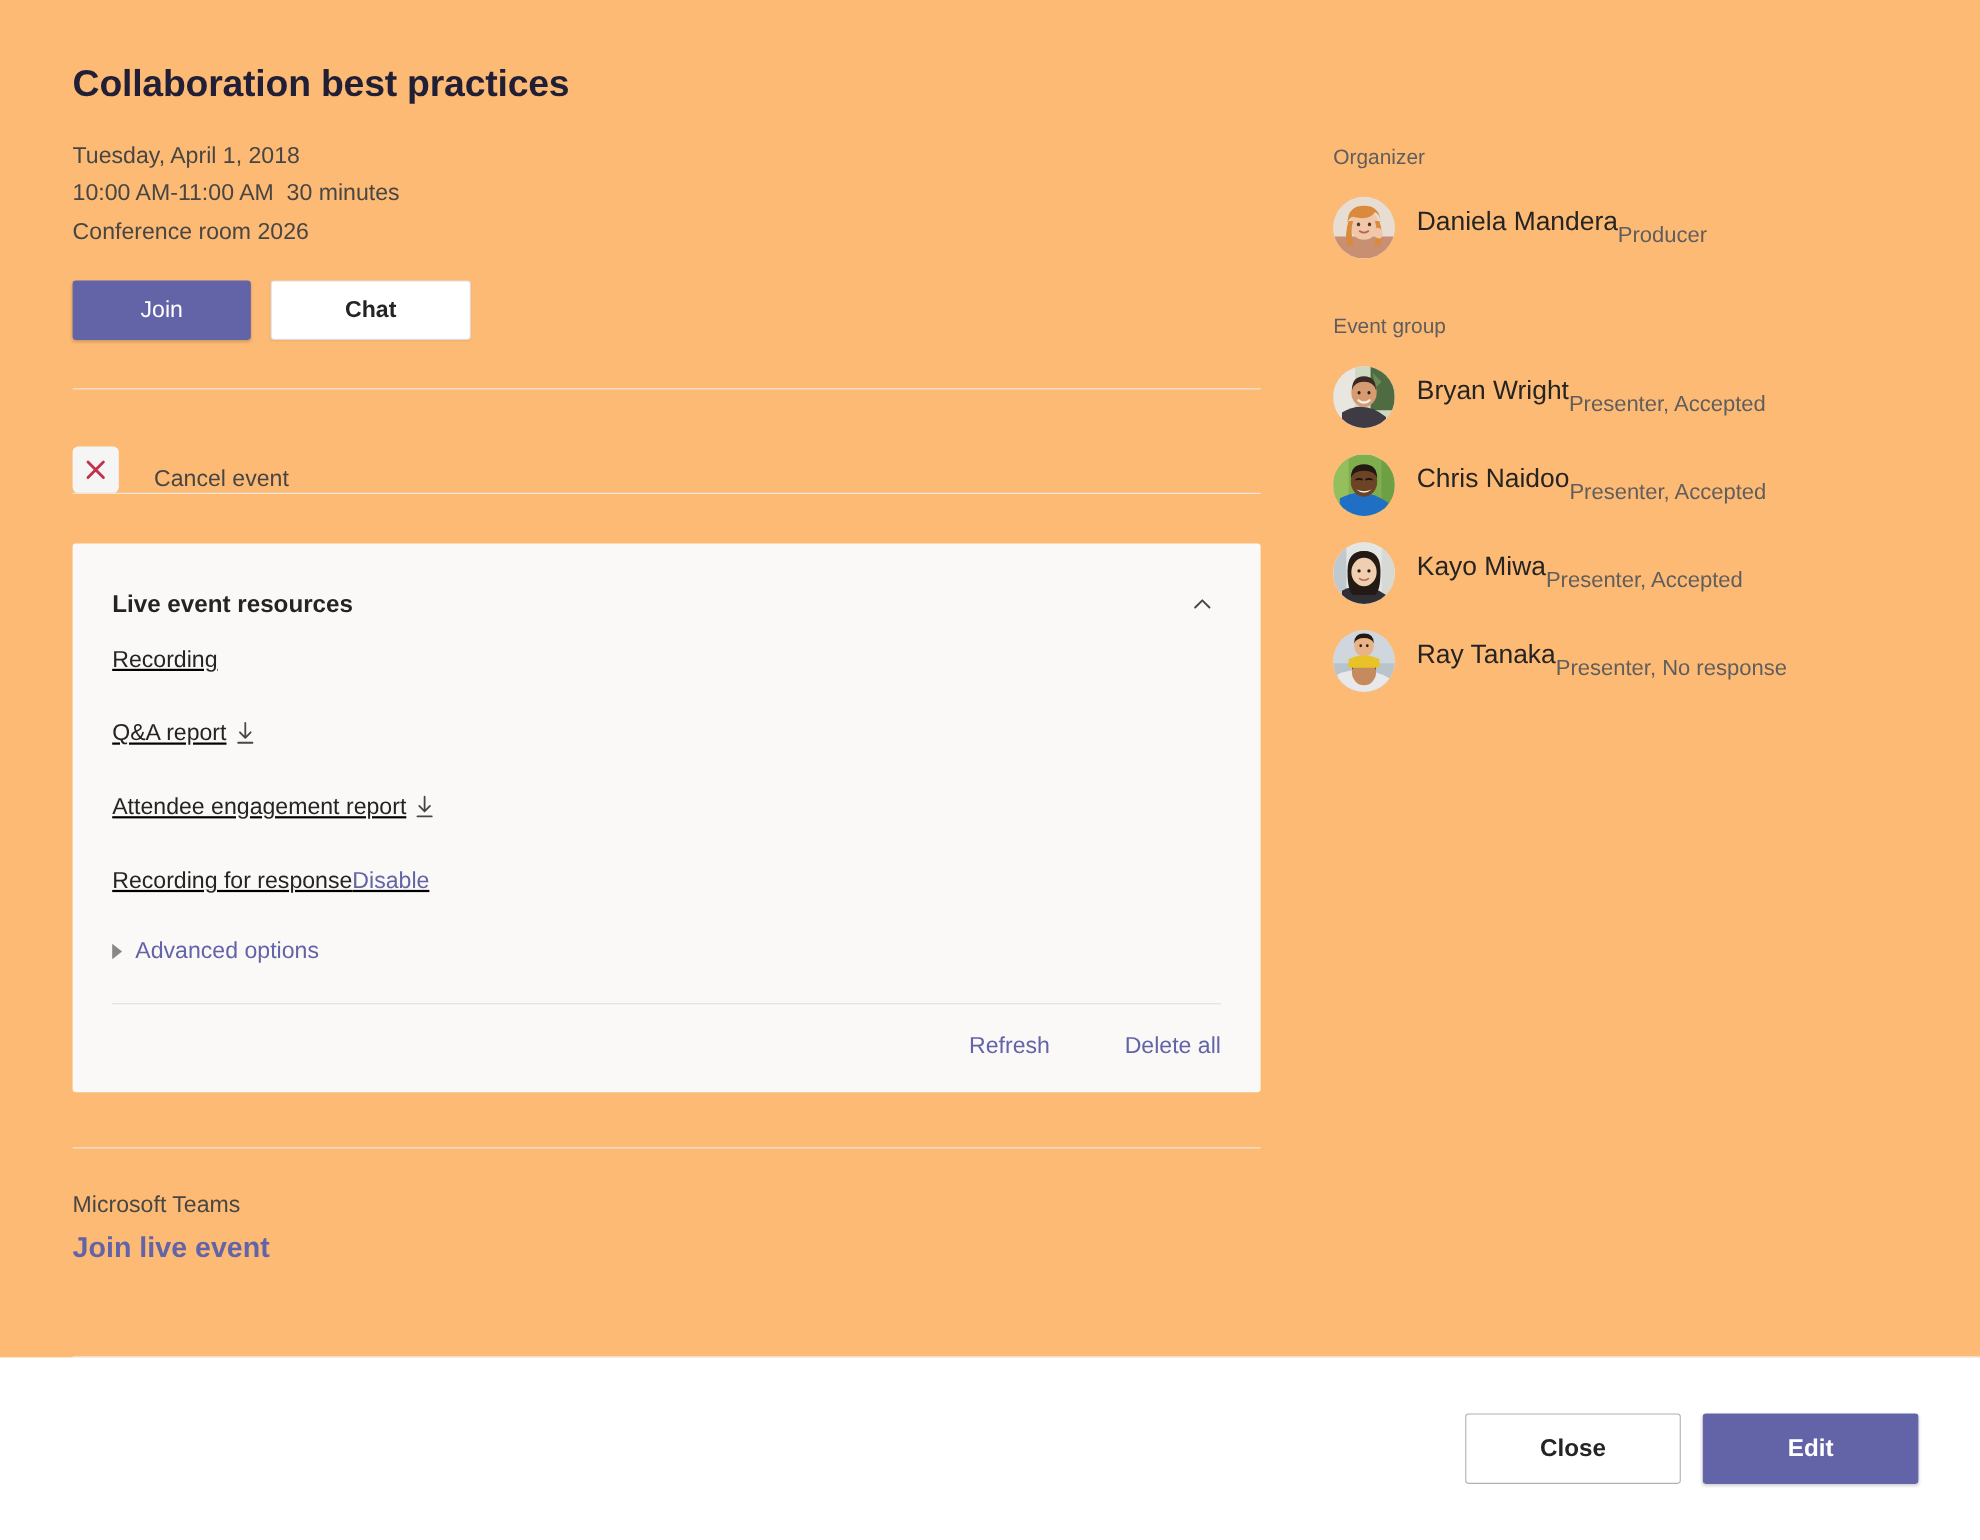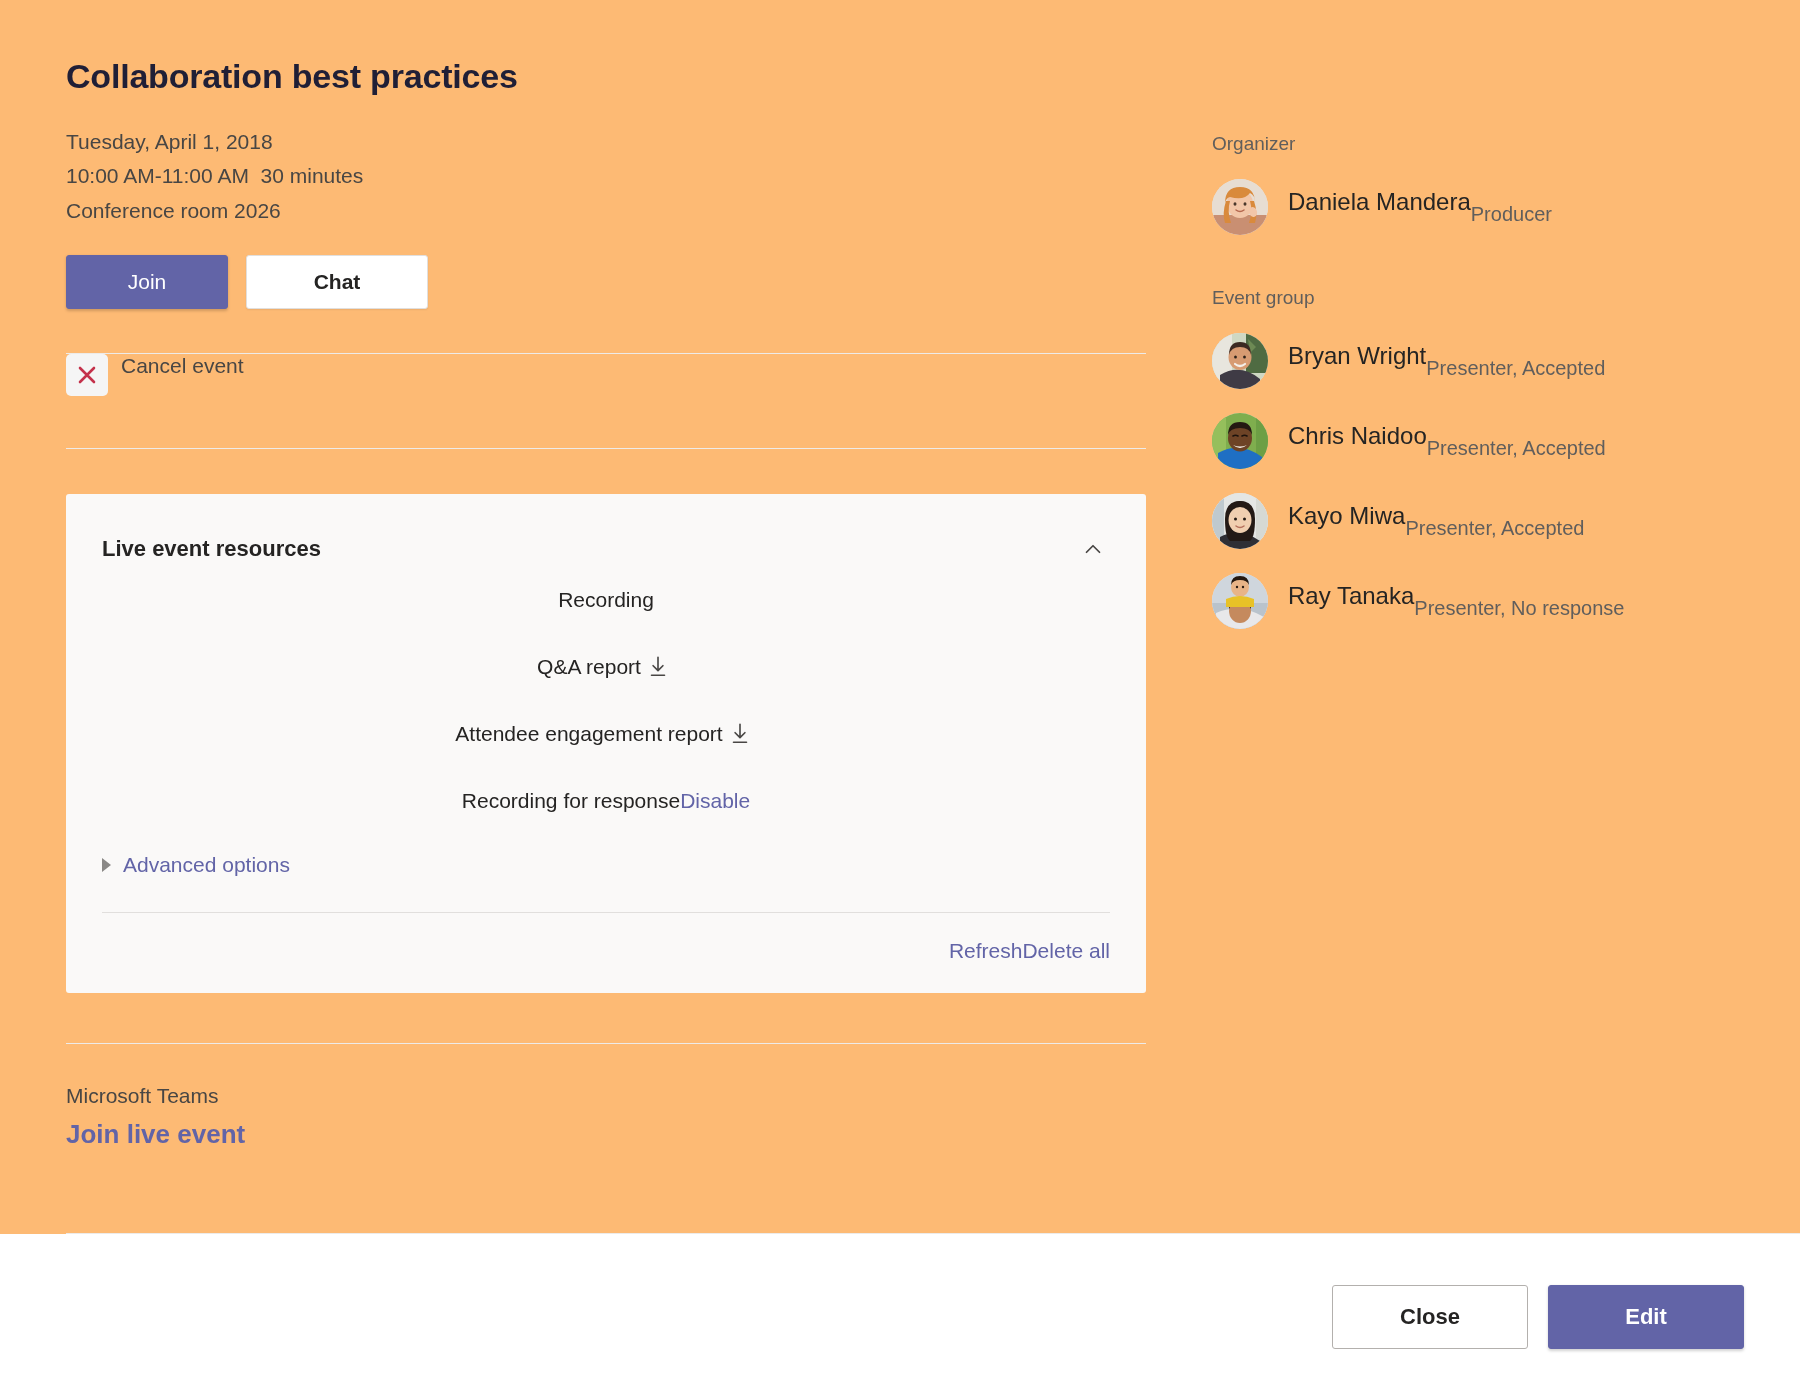--- a/index.html
+++ b/index.html
@@ -84,22 +84,22 @@
     background: #edebe9;
     border: 0;
   }
 
   .hr-1 { margin-top: 44px; }
   .hr-2 { margin-top: 0; }
 
   .cancel-row {
     height: 94px;
     display: flex;
-    align-items: flex-start;
-    gap: 13px;
+    align-items: flex-end;
+    gap: 32px;
     cursor: pointer;
   }
   .cancel-icon-box {
     width: 42px;
     height: 42px;
     border-radius: 5px;
     background: #f5f5f5;
     display: flex;
     align-items: center;
     justify-content: center;
@@ -134,23 +134,24 @@
     height: 34px;
     display: flex;
     align-items: center;
     justify-content: center;
     cursor: pointer;
   }
 
   .res-row {
     display: flex;
     align-items: center;
-    justify-content: center;
+    justify-content: flex-start;
     height: 65px;
     margin-top: 2px;
+    text-decoration: underline;
   }
   .res-row-label {
     font-size: 21px;
     color: #252423;
   }
   .res-action-link {
     font-size: 21px;
     color: #6264a7;
     cursor: pointer;
   }
@@ -185,20 +186,21 @@
   .panel-divider {
     height: 1px;
     background: #e1dfdd;
     margin-top: 16px;
     width: 100%;
   }
 
   .panel-footer {
     display: flex;
     justify-content: flex-end;
+    gap: 68px;
     padding-top: 26px;
   }
   .panel-footer-link {
     font-size: 21px;
     color: #6264a7;
     cursor: pointer;
   }
 
   .hr-3 { margin-top: 50px; }
 

